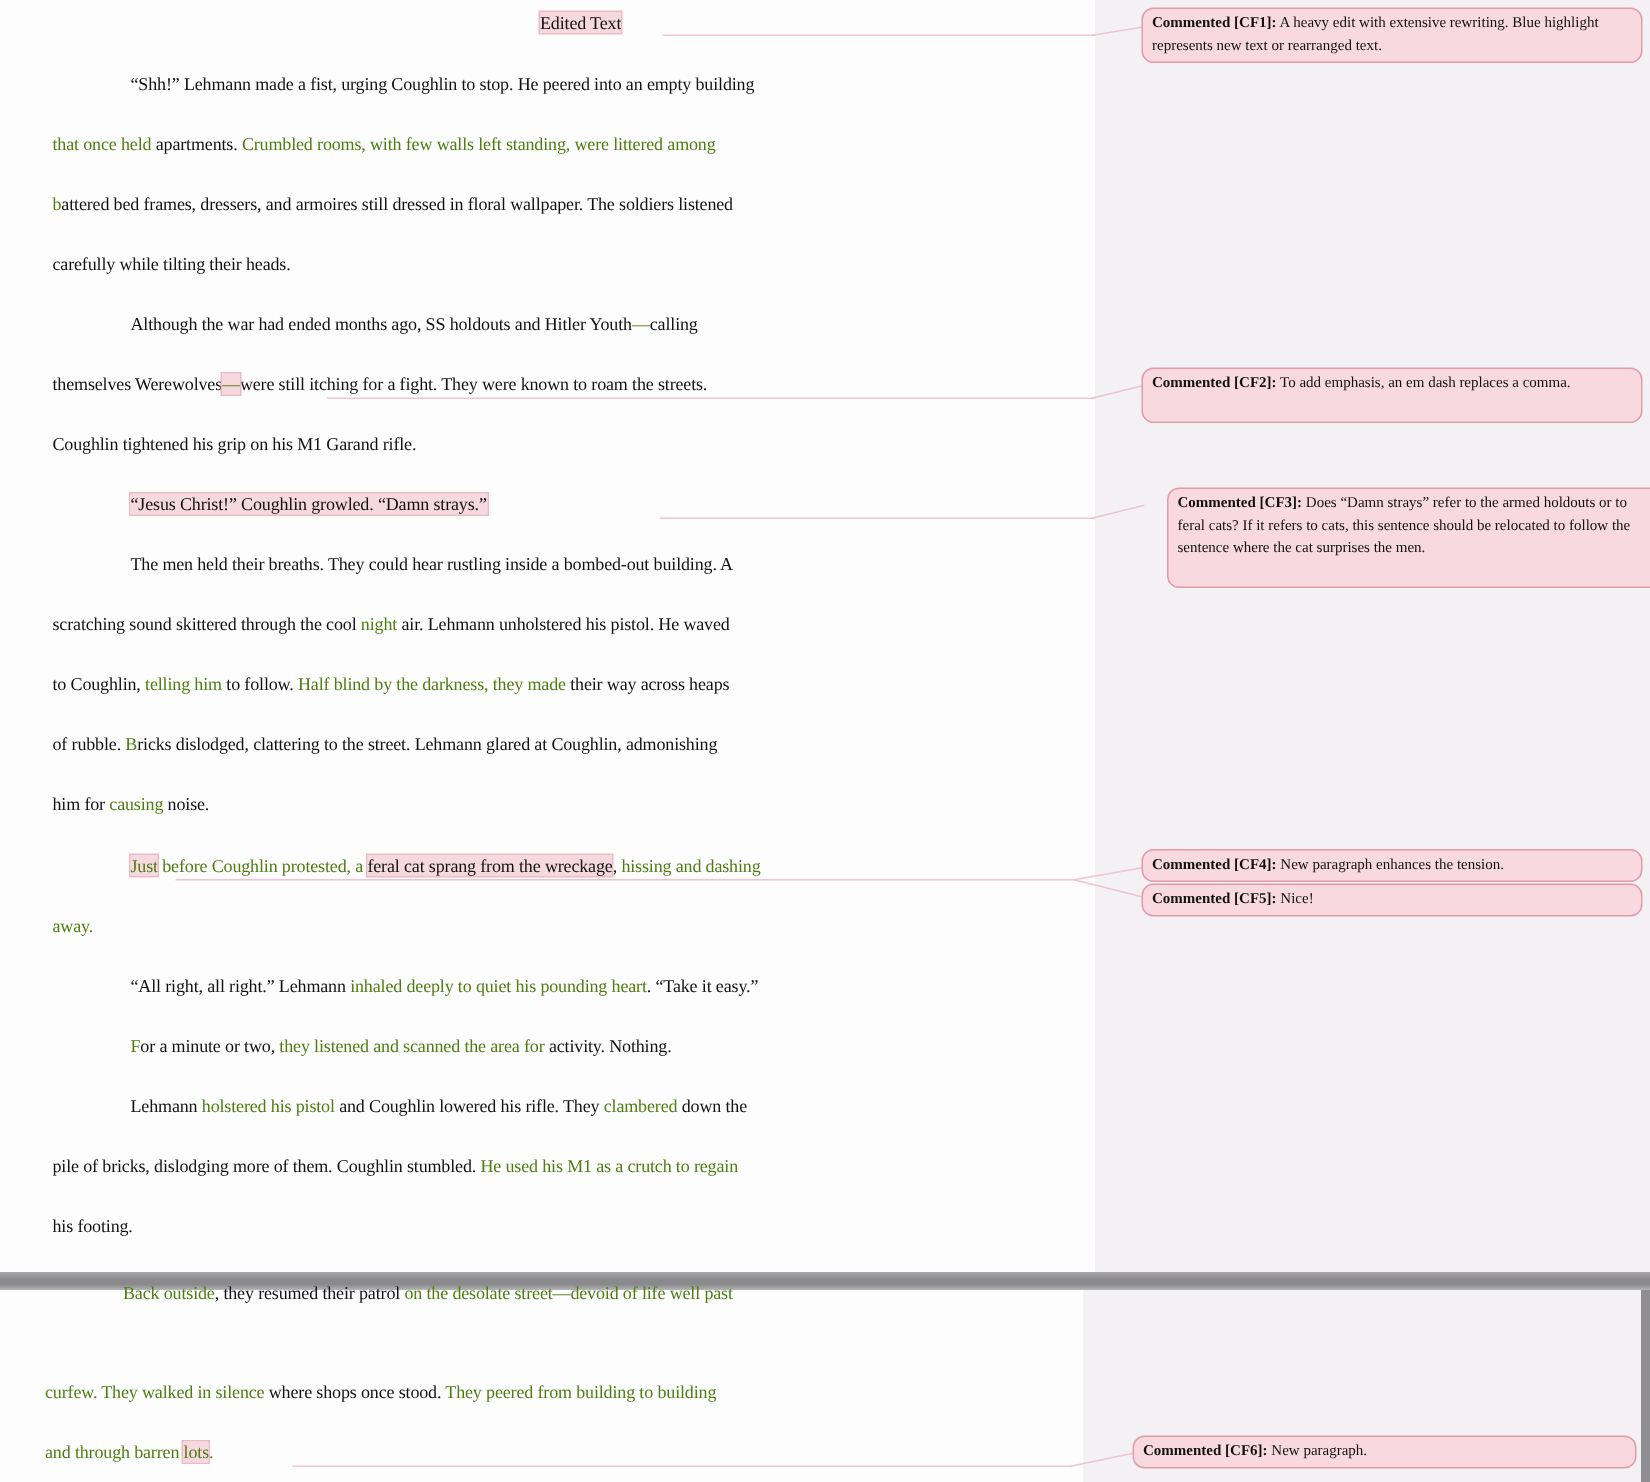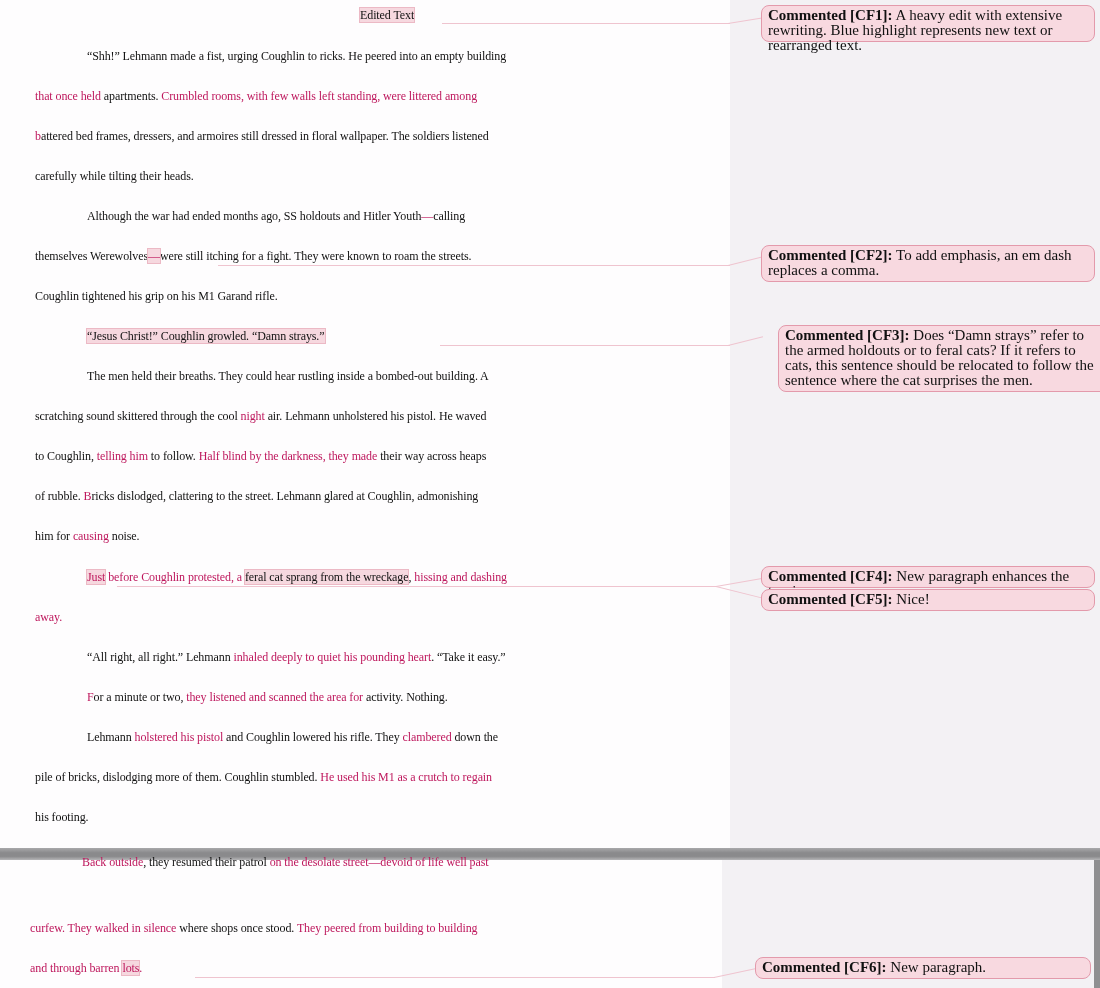--- a/index.html
+++ b/index.html
@@ -11,28 +11,28 @@
   .margin1 { position: absolute; left: 730px; top: 0; width: 370px; height: 848px; background: #f3f1f4; }
 
   .page-break { position: absolute; left: 0; top: 848px; width: 1100px; height: 12px;
     background: linear-gradient(#a9a9ab, #8a8a8c 40%, #8a8a8c 70%, #b5b5b7); }
 
   .page2 { top: 860px; width: 722px; height: 128px; }
   .margin2 { position: absolute; left: 722px; top: 860px; width: 372px; height: 128px; background: #f3f1f4; }
   .page2-edge { position: absolute; left: 1094px; top: 860px; width: 6px; height: 128px; background: #8f8f91; }
 
   .line { position: absolute; font-size: 12px; line-height: 20px; white-space: nowrap; letter-spacing: -0.1px; }
-  .blue { color: #be185d; }
+  .blue { color: #4d7c0f; }
   .hl-box { background: #f6d8df; outline: 1px solid #ecb9c5; }
 
   .anchor { position: absolute; height: 1px; background: #efc4cf; }
   .anchor-slant { position: absolute; height: 1px; background: #efc4cf; transform-origin: left center; }
 
   .comment { position: absolute; background: #f8d9e0; border: 1.5px solid #e39aab; border-radius: 8px;
-    font-size: 15px; line-height: 15px; padding: 2px 6px 2px 6px; color: #111; }
+    font-size: 10px; line-height: 15px; padding: 2px 6px 2px 6px; color: #111; }
   .comment b { font-weight: bold; }
 </style>
 </head>
 <body>
 
 <div class="page page1"></div>
 <div class="margin1"></div>
 
 <div class="anchor" style="left:442px; top:23px; width:288px;"></div>
 <div class="anchor-slant" style="left:728px; top:23px; width:36px; transform:rotate(-9deg);"></div>
@@ -45,21 +45,21 @@
 
 <div class="anchor" style="left:117px; top:586px; width:600px;"></div>
 <div class="anchor-slant" style="left:716px; top:586px; width:48px; transform:rotate(-10deg);"></div>
 <div class="anchor-slant" style="left:716px; top:586px; width:48px; transform:rotate(14deg);"></div>
 
 <div class="line" style="left:360px; top:5px;">
   <span class="hl-box">Edited Text</span>
 </div>
 
 <div class="line" style="left:87px; top:46px;">
-  <span>“Shh!” Lehmann made a fist, urging Coughlin to ricks. He peered into an empty building</span>
+  <span>“Shh!” Lehmann made a fist, urging Coughlin to stop. He peered into an empty building</span>
 </div>
 <div class="line" style="left:35px; top:86px;">
   <span class="blue">that once held</span><span> apartments. </span><span class="blue">Crumbled rooms, with few walls left standing, were littered among</span>
 </div>
 <div class="line" style="left:35px; top:126px;">
   <span class="blue">b</span><span>attered bed frames, dressers, and armoires still dressed in floral wallpaper. The soldiers listened</span>
 </div>
 <div class="line" style="left:35px; top:166px;">
   <span>carefully while tilting their heads.</span>
 </div>

